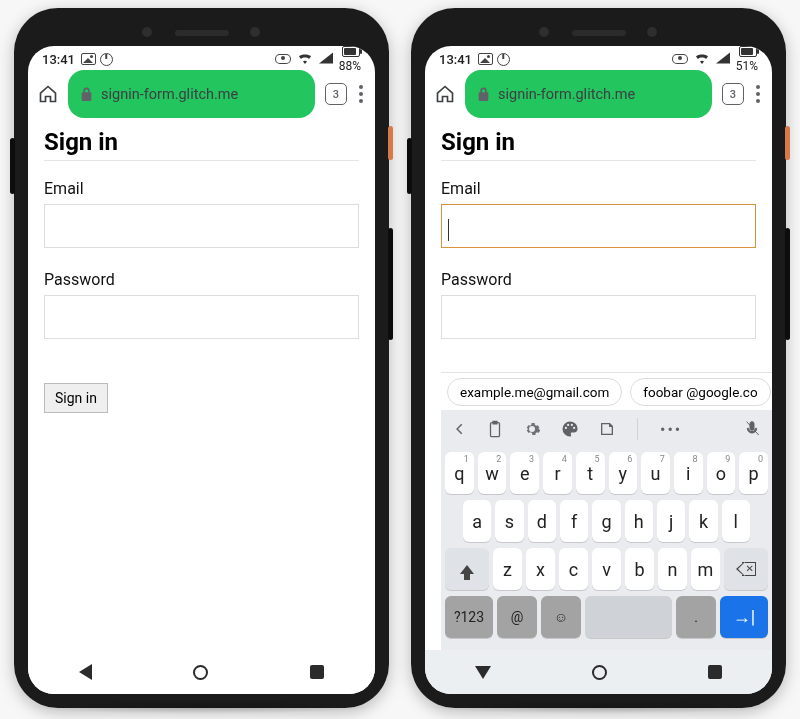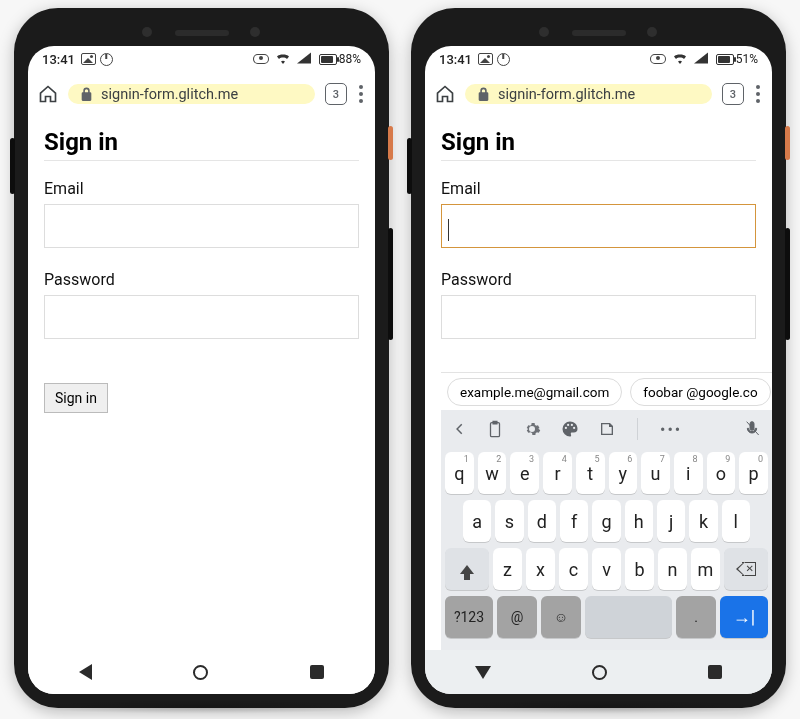--- a/index.html
+++ b/index.html
@@ -60,35 +60,35 @@
   }
   .ic-clock::before {
     content:''; position:absolute; left:50%; top:50%; width:1.5px; height:5px; background:#444;
     transform-origin:bottom center; transform:translate(-50%,-100%);
   }
   .ic-eye {
     width:16px; height:10px; border:1.5px solid #444; border-radius:60%/100%; position:relative;
   }
   .ic-eye::after { content:''; position:absolute; top:1px; left:5px; width:4px; height:4px; background:#444; border-radius:50%; }
   .batt {
-    display:flex; align-items:center; gap:2px; font-size:12px;
+    display:flex; align-items:center; gap:2px; font-size:12px;flex-direction:column;
   }
   .batt-body {
     width:18px; height:11px; border:1.5px solid #333; border-radius:2px; position:relative; margin-left:2px;
   }
   .batt-body::after { content:''; position:absolute; right:-3px; top:2.5px; width:2px; height:5px; background:#333; border-radius:1px;}
   .batt-fill { position:absolute; left:1px; top:1px; bottom:1px; background:#333; border-radius:1px; }
 
   
   .omnirow {
     height:44px; display:flex; align-items:center; padding:0 10px; gap:10px;
   }
   .home-ic svg { display:block; }
   .omnibox {
-    flex:1; height:20px; background:#fef9c3; border-radius:16px;
+    flex:1; height:48px; background:#22c55e; border-radius:16px;
     display:flex; align-items:center; padding:0 12px; gap:8px;
     color:#3c4043; font-size:14.5px;
   }
   .lock svg { display:block; }
   .pagecount {
     width:22px; height:22px; border:1.8px solid #5f6368; border-radius:5px;
     display:flex; align-items:center; justify-content:center;
     font-size:11px; color:#5f6368; font-weight:500;
   }
   .dots { display:flex; flex-direction:column; gap:3px; padding:0 2px;}

